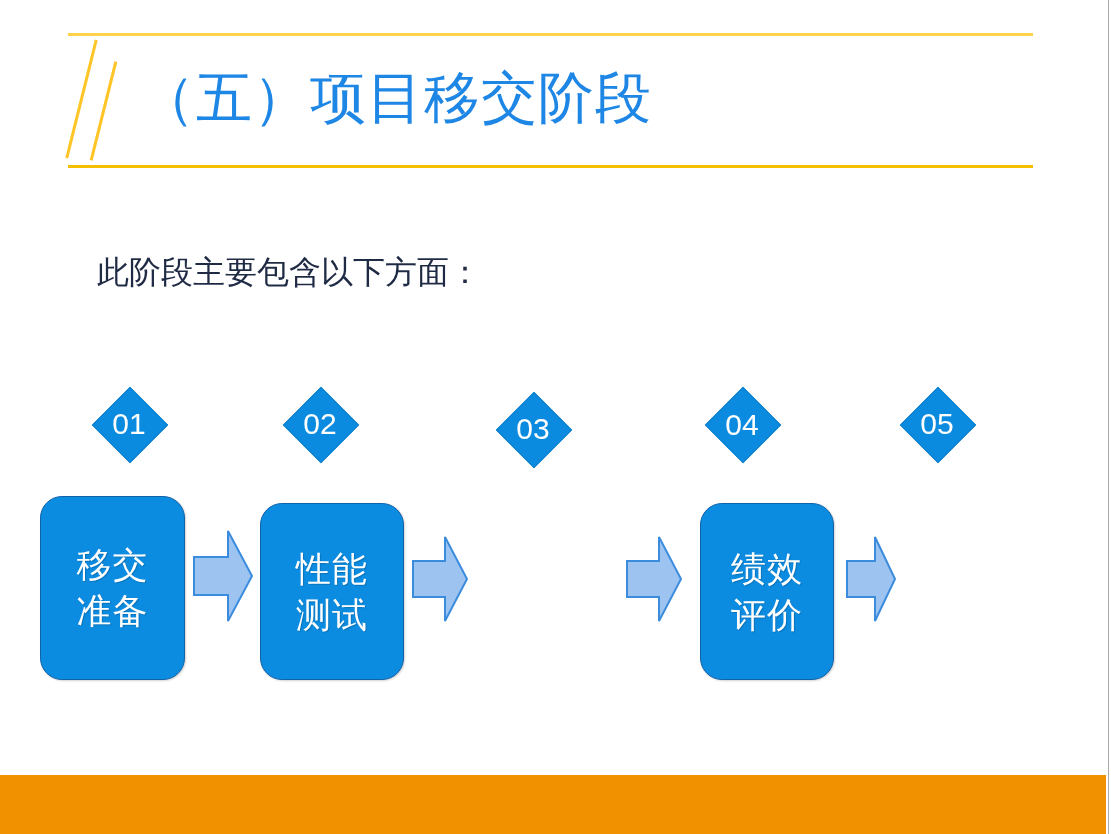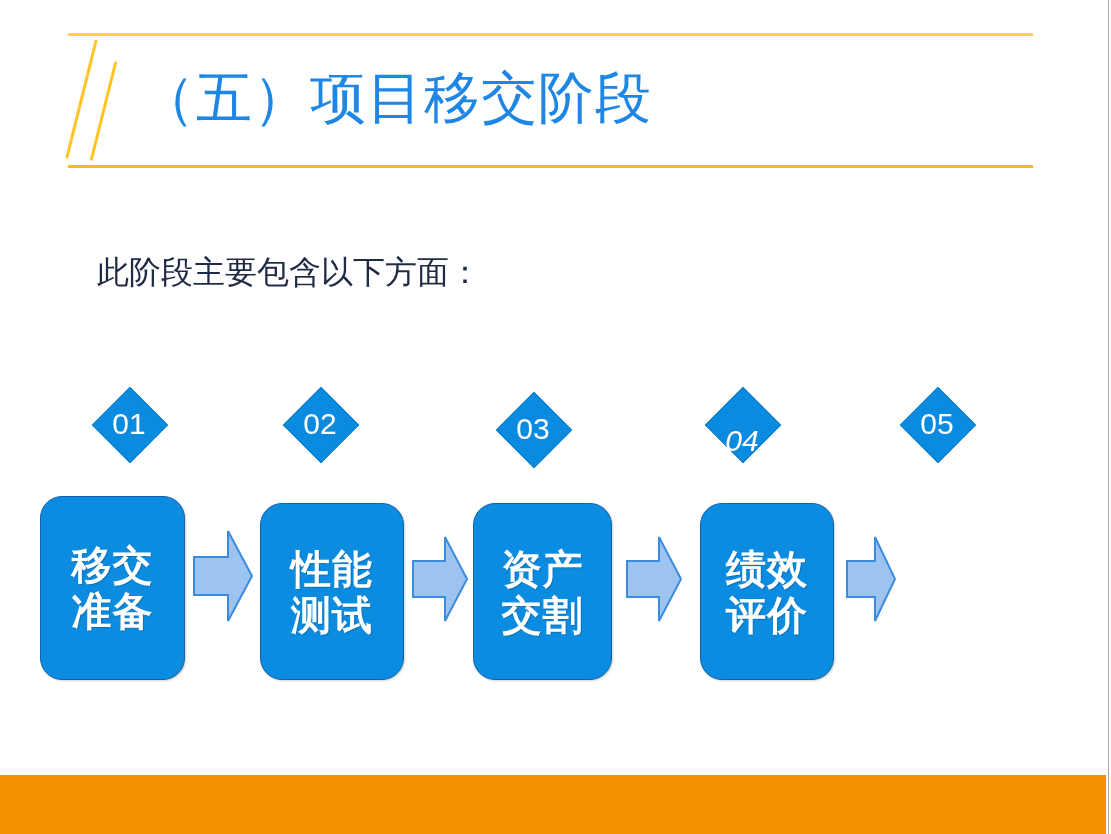--- a/index.html
+++ b/index.html
@@ -104,22 +104,22 @@
     border: 1px solid #1163A8;
     border-radius: 22px;
     box-shadow: 1px 1px 2px rgba(0,0,0,0.18);
     display: flex;
     flex-direction: column;
     align-items: center;
     justify-content: center;
   }
   .stage-line {
     color: #ffffff;
-    font-weight: bold;
-    font-size: 40px;
+    font-weight: normal;
+    font-size: 35px;
     line-height: 46px;
     font-family: "Liberation Sans", "DejaVu Sans", sans-serif;
     letter-spacing: 1px;
     text-shadow: 1px 1px 1px rgba(0,0,0,0.18);
   }
 
   .arrow {
     position: absolute;
   }
 
@@ -160,39 +160,35 @@
     <div class="diamond" style="left:103px; top:398px;"></div>
     <div class="diamond-label" style="left:89px; top:409px;">01</div>
 
     <div class="diamond" style="left:294px; top:398px;"></div>
     <div class="diamond-label" style="left:280px; top:409px;">02</div>
 
     <div class="diamond" style="left:507px; top:403px;"></div>
     <div class="diamond-label" style="left:493px; top:414px;">03</div>
 
     <div class="diamond" style="left:716px; top:398px;"></div>
-    <div class="diamond-label" style="left:702px; top:426px;font-style:italic;">04</div>
+    <div class="diamond-label" style="left:702px; top:410px;">04</div>
 
     <div class="diamond" style="left:911px; top:398px;"></div>
     <div class="diamond-label" style="left:897px; top:409px;">05</div>
 
     <div class="stage-box" style="left:40px; top:496px; width:143px; height:182px;">
       <div class="stage-line">移交</div>
       <div class="stage-line">准备</div>
     </div>
 
     <div class="stage-box" style="left:260px; top:503px; width:142px; height:175px;">
       <div class="stage-line">性能</div>
       <div class="stage-line">测试</div>
     </div>
 
-    <div class="stage-box" style="left:473px; top:503px; width:137px; height:175px;">
-      <div class="stage-line">资产</div>
-      <div class="stage-line">交割</div>
-    </div>
 
     <div class="stage-box" style="left:700px; top:503px; width:132px; height:175px;">
       <div class="stage-line">绩效</div>
       <div class="stage-line">评价</div>
     </div>
 
 
     <div class="arrow" style="left:192px; top:527px;">
       <svg width="62" height="98" viewBox="0 0 62 98">
         <polygon points="2,30 36,30 36,4 60,49 36,94 36,68 2,68" fill="#9DC3F0" stroke="#3C8CDE" stroke-width="2"></polygon>

